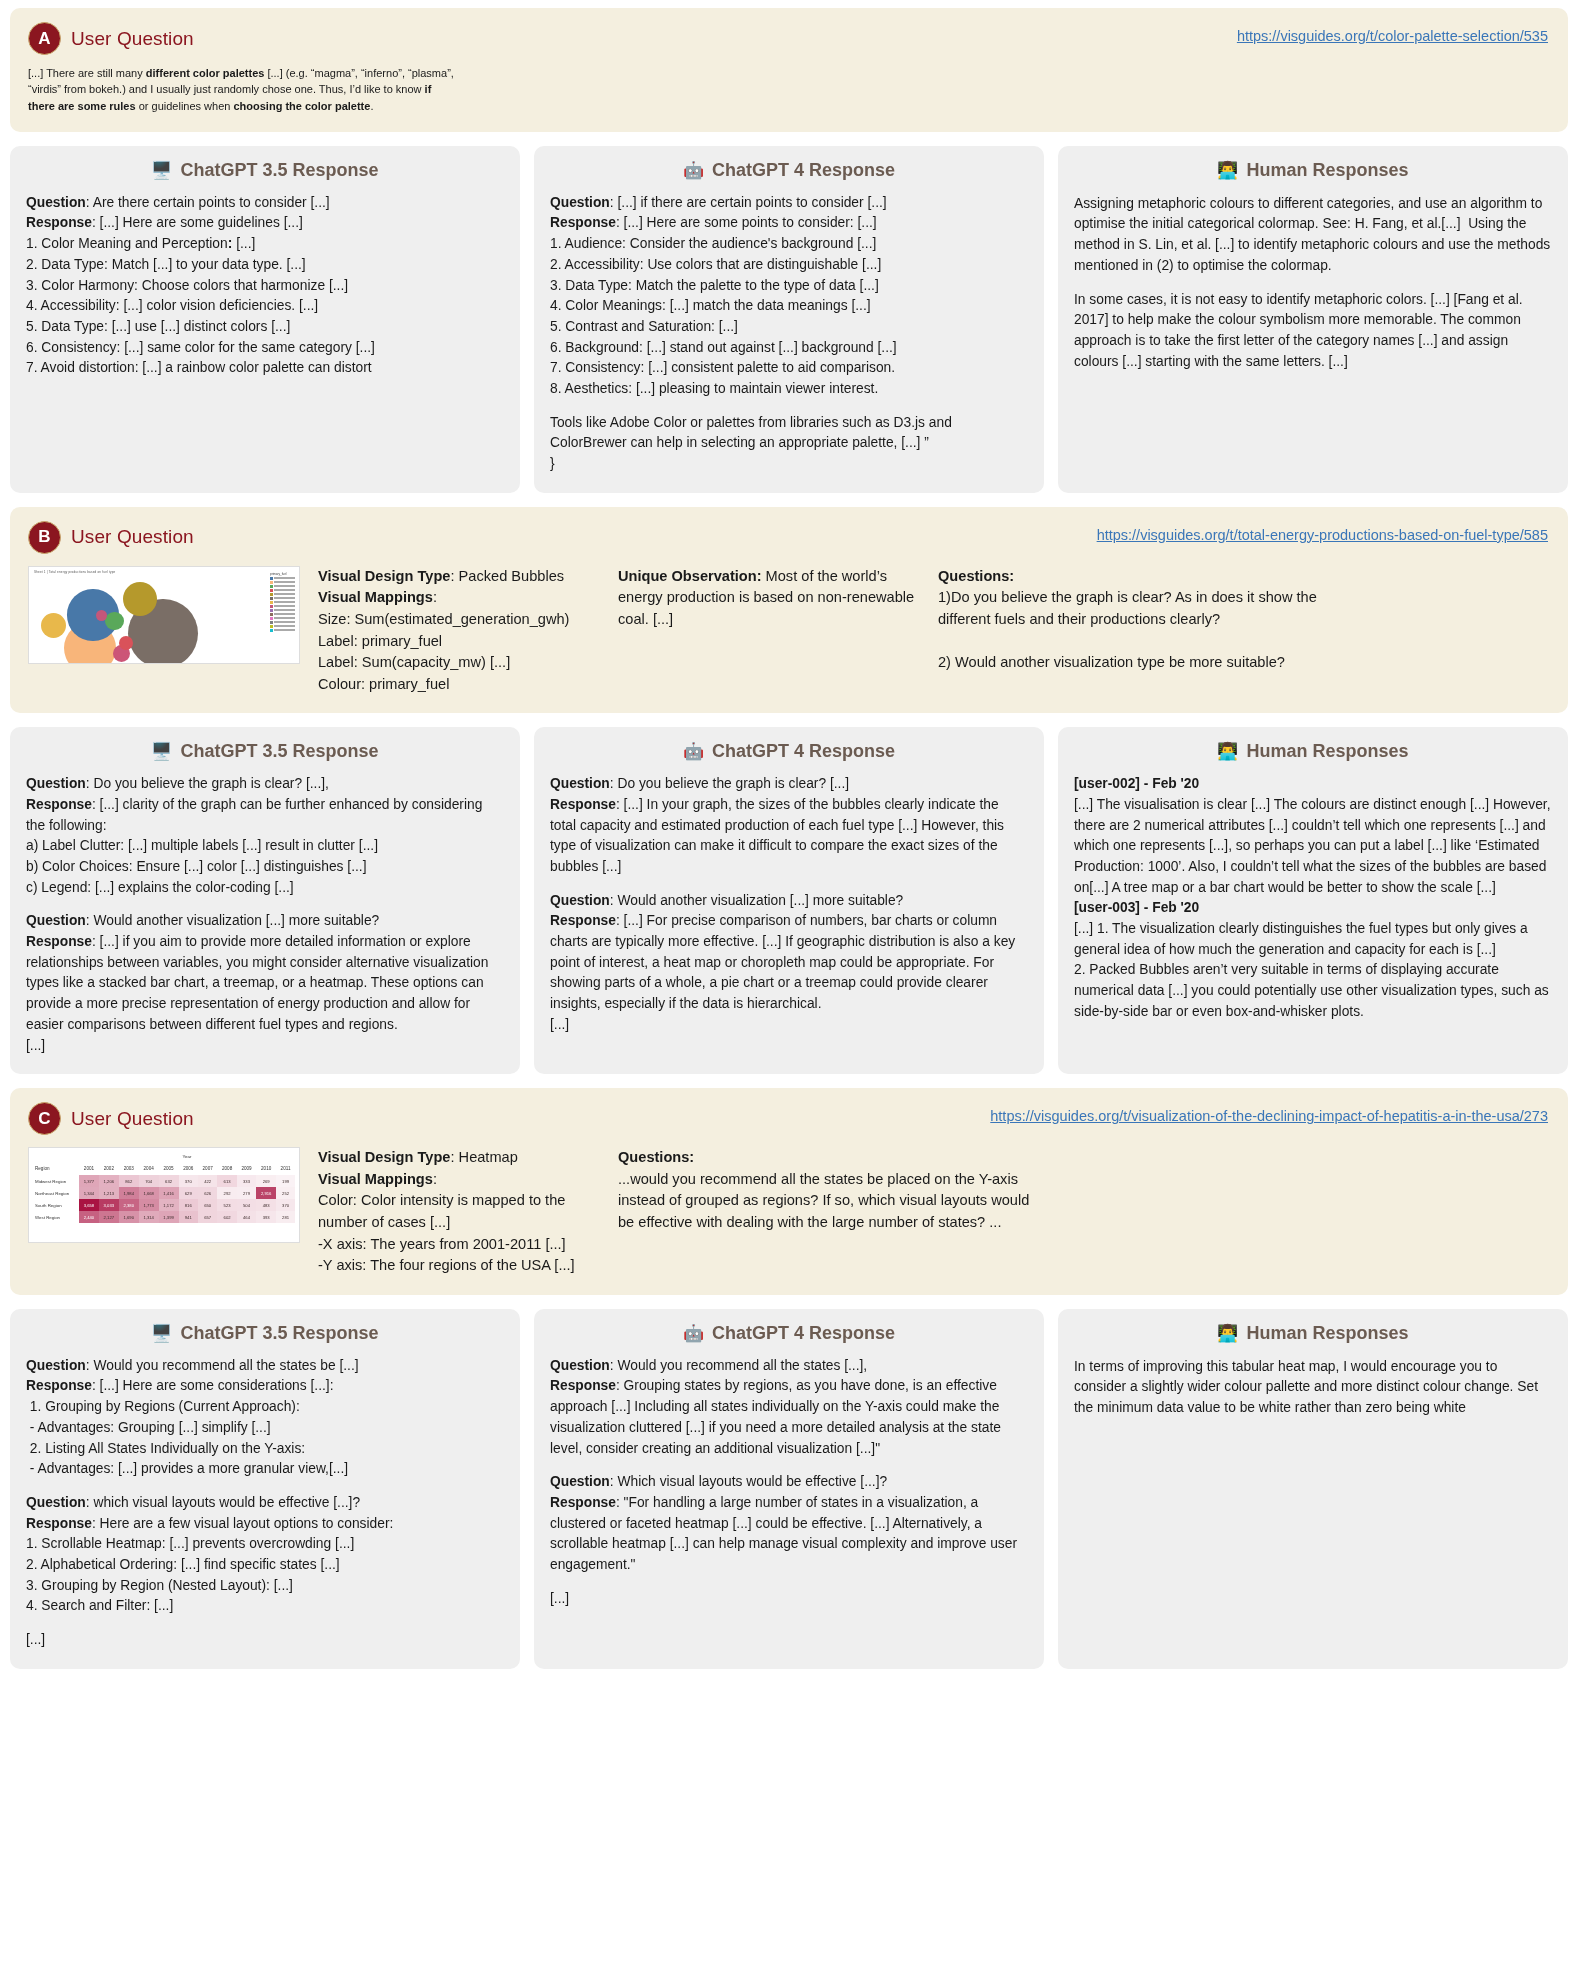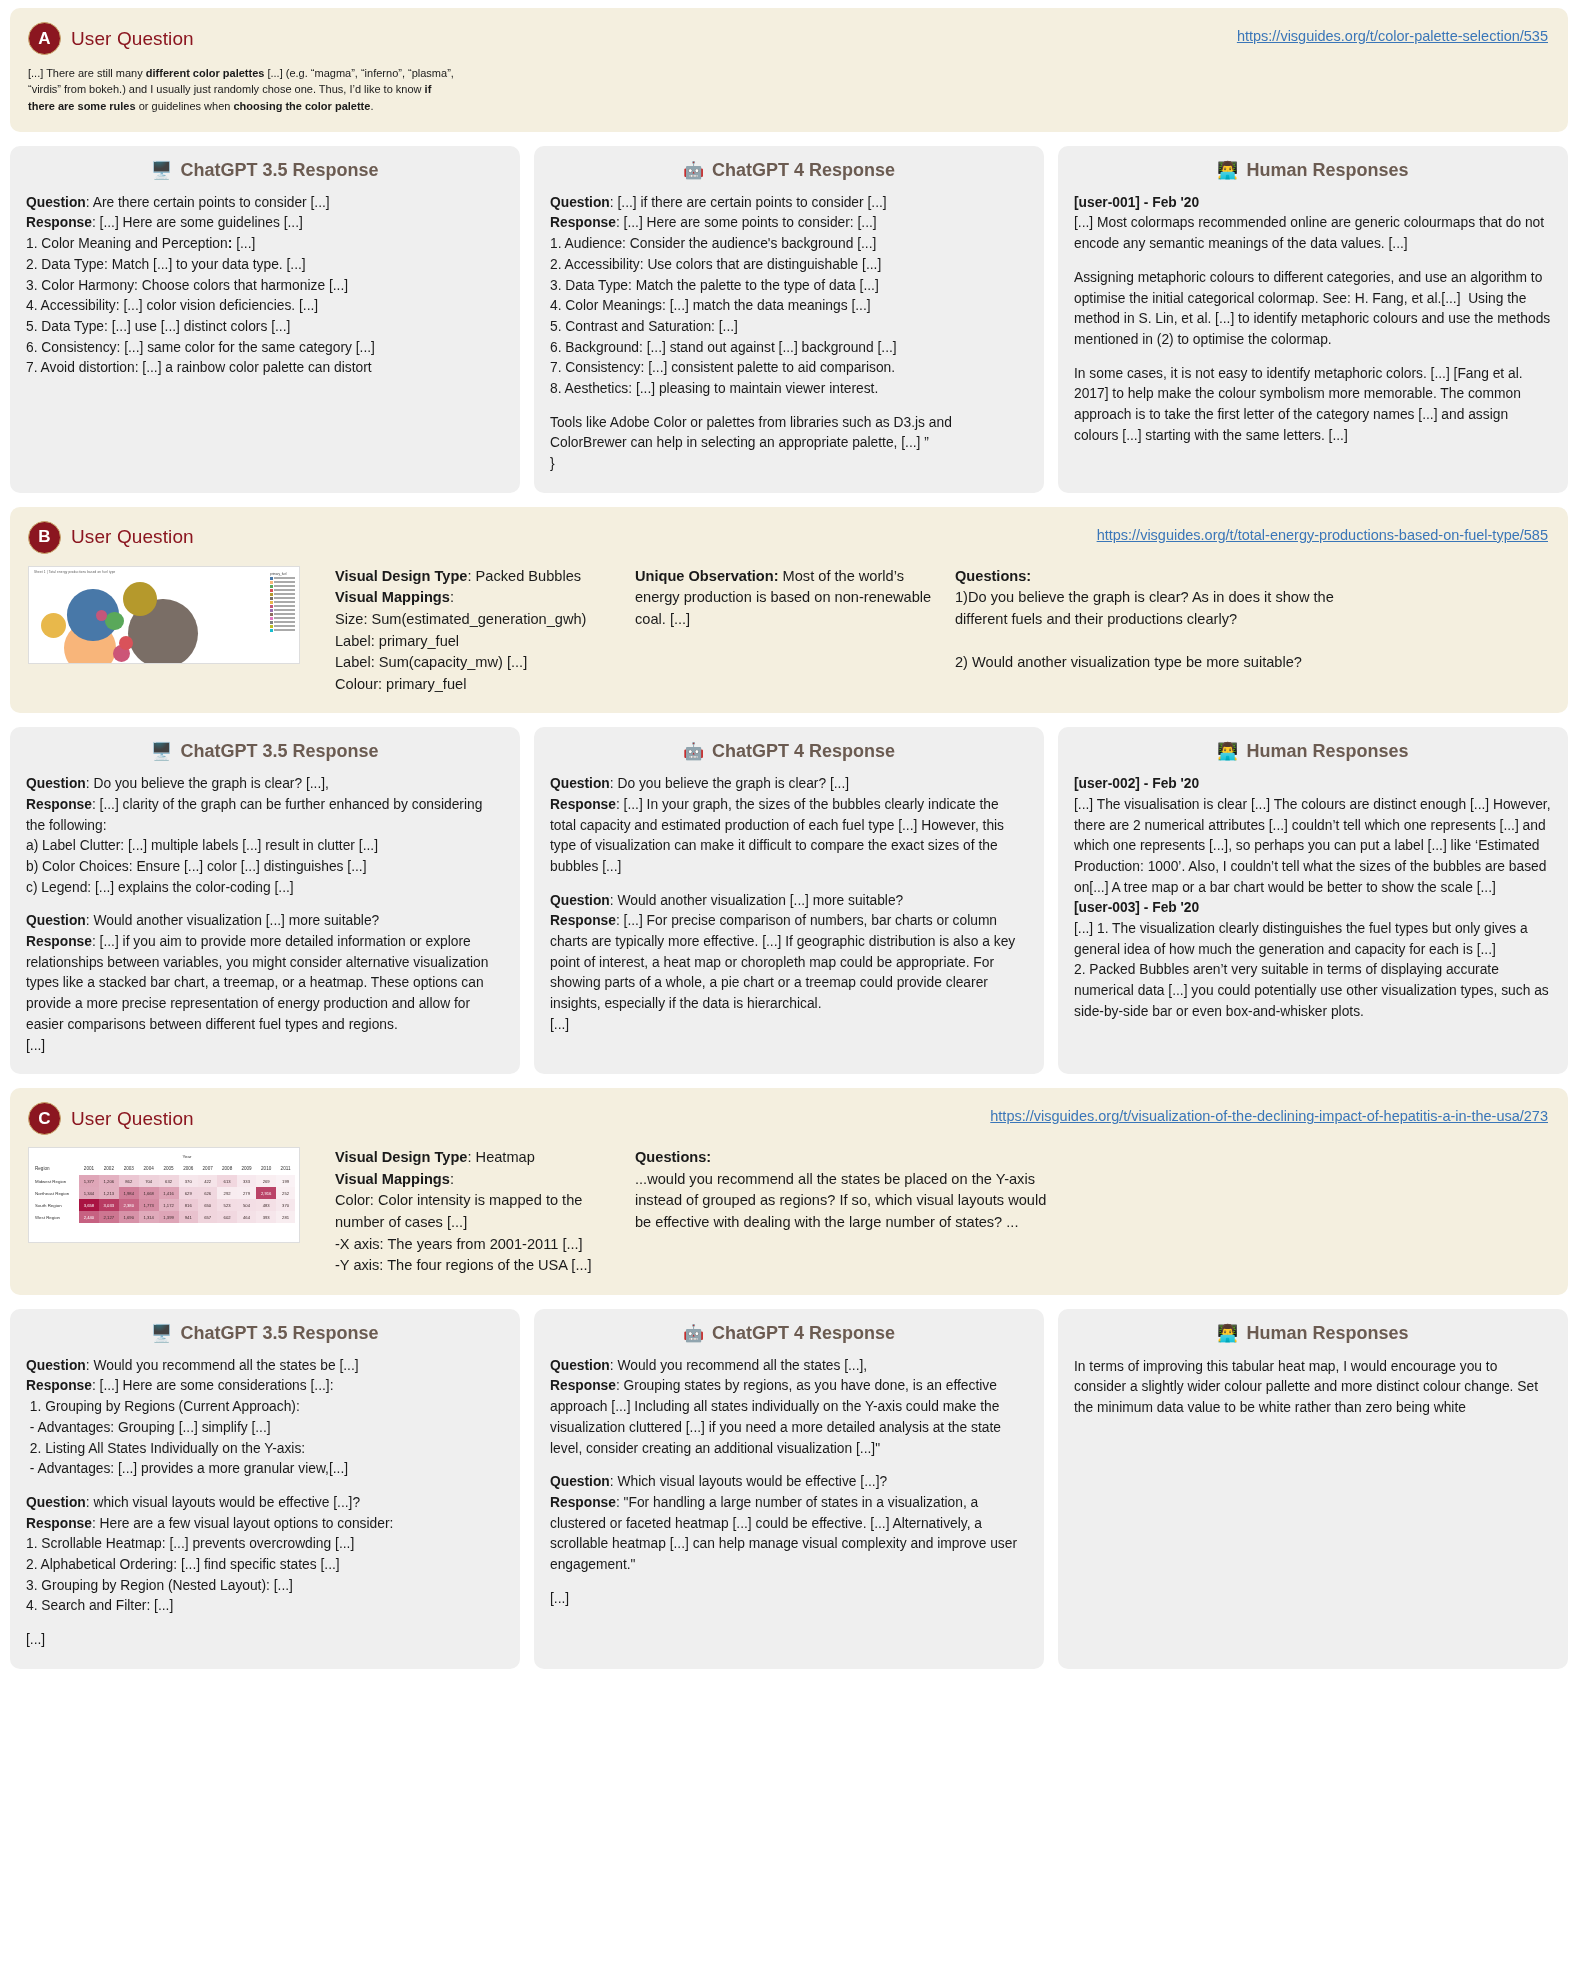--- a/index.html
+++ b/index.html
@@ -35,21 +35,21 @@
     position: absolute; right: 20px; top: 20px;
     color:#3a76b8; font-size:14.5px; text-decoration: underline; text-align: right;
   }
 
   .qbody { margin-top: 10px; }
   .qtext { font-size: 11px; line-height: 1.48; max-width: 430px; }
 
   
   .qcols { display:flex; gap: 0px; margin-top: 12px; }
   .qcol-thumb { width: 290px; flex: none; }
-  .qcol-a { width: 300px; flex:none; padding-right: 10px; margin-left: 17px; }
+  .qcol-a { width: 300px; flex:none; padding-right: 10px; }
   .qcol-b { width: 320px; flex:none; padding-right: 10px; }
   .qcol-c { width: 420px; flex:none; }
   .qcol-a, .qcol-b, .qcol-c { font-size: 14.6px; line-height: 1.48; }
 
   
   .resprow { display:flex; gap: 14px; margin-bottom: 14px; }
   .card {
     background: #efefef;
     border-radius: 10px;
     padding: 14px 16px 18px 16px;
@@ -129,21 +129,20 @@
           <p class=""><b>Question</b>: [...] if there are certain points to consider [...]<br><b>Response</b>: [...] Here are some points to consider: [...]<br>1. Audience: Consider the audience's background [...]<br>2. Accessibility: Use colors that are distinguishable [...]<br>3. Data Type: Match the palette to the type of data [...]<br>4. Color Meanings: [...] match the data meanings [...]<br>5. Contrast and Saturation: [...]<br>6. Background: [...] stand out against [...] background [...]<br>7. Consistency: [...] consistent palette to aid comparison.<br>8. Aesthetics: [...] pleasing to maintain viewer interest.</p>
           <p class="gap">Tools like Adobe Color or palettes from libraries such as D3.js and ColorBrewer can help in selecting an appropriate palette, [...] ”<br>}</p>
         </div>
     </div>
     <div class="card">
       <div class="card-head">
         <span class="hicon">👨‍💻</span>
         <span>Human Responses</span>
       </div>
       <div class="card-body">
-          <p class=""><b>[user-001] - Feb '20</b><br>[...] Most colormaps recommended online are generic colourmaps that do not encode any semantic meanings of the data values. [...]</p>
           <p class="gap">Assigning metaphoric colours to different categories, and use an algorithm to optimise the initial categorical colormap. See: H. Fang, et al.[...]&nbsp; Using the method in S. Lin, et al. [...] to identify metaphoric colours and use the methods mentioned in (2) to optimise the colormap.</p>
           <p class="gap">In some cases, it is not easy to identify metaphoric colors. [...] [Fang et al. 2017] to help make the colour symbolism more memorable. The common approach is to take the first letter of the category names [...] and assign colours [...] starting with the same letters. [...]</p>
         </div>
     </div>
   </div>
 
   <div class="qpanel">
     <div class="qhead">
       <div class="badge">B</div>
       <div class="qtitle">User Question</div>

